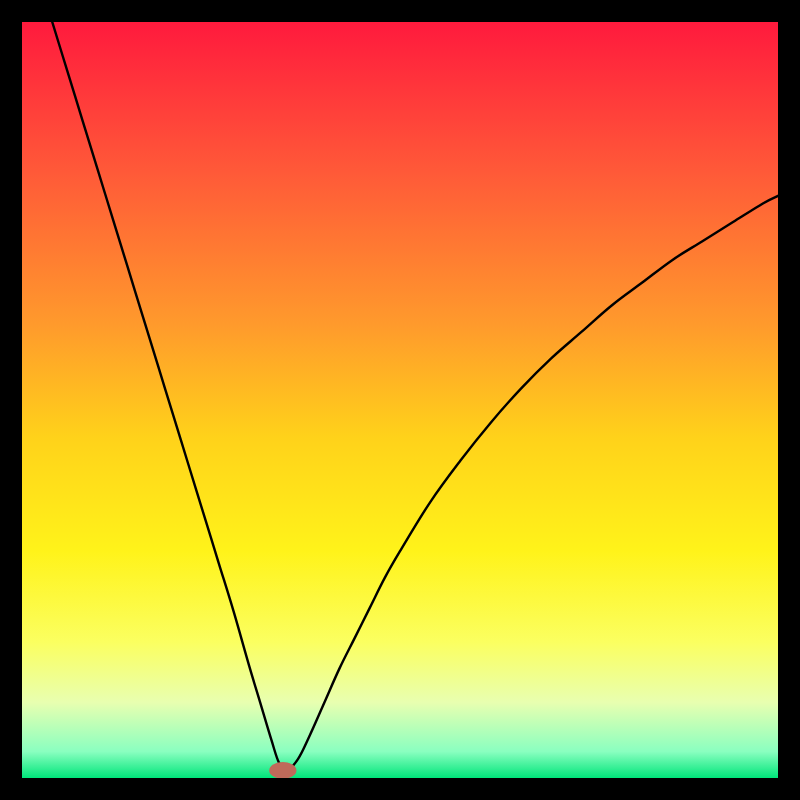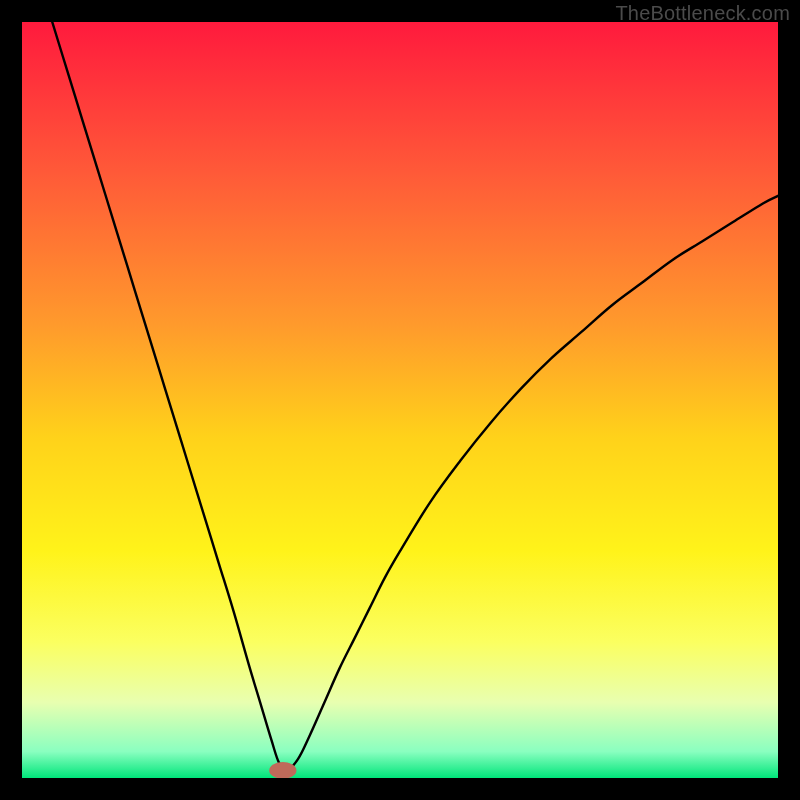--- a/index.html
+++ b/index.html
@@ -55,14 +55,13 @@
             <stop offset="90%" stop-color="#e8ffb0"></stop>
             <stop offset="96.5%" stop-color="#8affc0"></stop>
             <stop offset="100%" stop-color="#00e57a"></stop>
           </linearGradient>
       </defs>
       <rect x="0" y="0" width="100" height="100" fill="url(#bg-grad)"></rect>
       <path id="curve-path" fill="none" stroke="#000" stroke-width="0.32" stroke-linejoin="round" stroke-linecap="round" d="M 4 0 C 4.36 1.17, 5.28 4.16, 6.00 6.50 C 6.72 8.84, 7.28 10.66, 8.00 13.00 C 8.72 15.34, 9.28 17.16, 10.00 19.50 C 10.72 21.84, 11.28 23.66, 12.00 26.00 C 12.72 28.34, 13.28 30.16, 14.00 32.50 C 14.72 34.84, 15.28 36.66, 16.00 39.00 C 16.72 41.34, 17.28 43.16, 18.00 45.50 C 18.72 47.84, 19.28 49.66, 20.00 52.00 C 20.72 54.34, 21.28 56.16, 22.00 58.50 C 22.72 60.84, 23.28 62.66, 24.00 65.00 C 24.72 67.34, 25.28 69.16, 26.00 71.50 C 26.72 73.84, 27.28 75.57, 28.00 78.00 C 28.72 80.43, 29.37 82.84, 30.00 85.00 C 30.63 87.16, 30.96 88.20, 31.50 90.00 C 32.04 91.80, 32.55 93.56, 33.00 95.00 C 33.45 96.44, 33.64 97.28, 34.00 98.00 C 34.36 98.72, 34.55 99.09, 35.00 99.00 C 35.45 98.91, 35.96 98.31, 36.50 97.50 C 37.04 96.69, 37.37 95.85, 38.00 94.50 C 38.63 93.15, 39.28 91.62, 40.00 90.00 C 40.72 88.38, 41.28 87.03, 42.00 85.50 C 42.72 83.97, 43.28 82.94, 44.00 81.50 C 44.72 80.06, 45.28 78.94, 46.00 77.50 C 46.72 76.06, 47.28 74.85, 48.00 73.50 C 48.72 72.15, 48.92 71.80, 50.00 70.00 C 51.08 68.20, 52.56 65.66, 54.00 63.50 C 55.44 61.34, 56.56 59.89, 58.00 58.00 C 59.44 56.11, 60.56 54.71, 62.00 53.00 C 63.44 51.29, 64.56 50.03, 66.00 48.50 C 67.44 46.97, 68.56 45.85, 70.00 44.50 C 71.44 43.15, 72.56 42.26, 74.00 41.00 C 75.44 39.74, 76.56 38.67, 78.00 37.50 C 79.44 36.33, 80.56 35.58, 82.00 34.50 C 83.44 33.42, 84.56 32.49, 86.00 31.50 C 87.44 30.51, 88.56 29.90, 90.00 29.00 C 91.44 28.10, 92.56 27.40, 94.00 26.50 C 95.44 25.60, 96.92 24.63, 98.00 24.00 C 99.08 23.37, 99.64 23.18, 100.00 23.00"></path>
       <ellipse id="marker-dot" fill="#bf6a5a" cx="34.5" cy="99" rx="1.8" ry="1.1"></ellipse>
     </svg>
   </div>
-  <div class="watermark">TheBottleneck.com</div>
 </div>
 
 </body></html>

